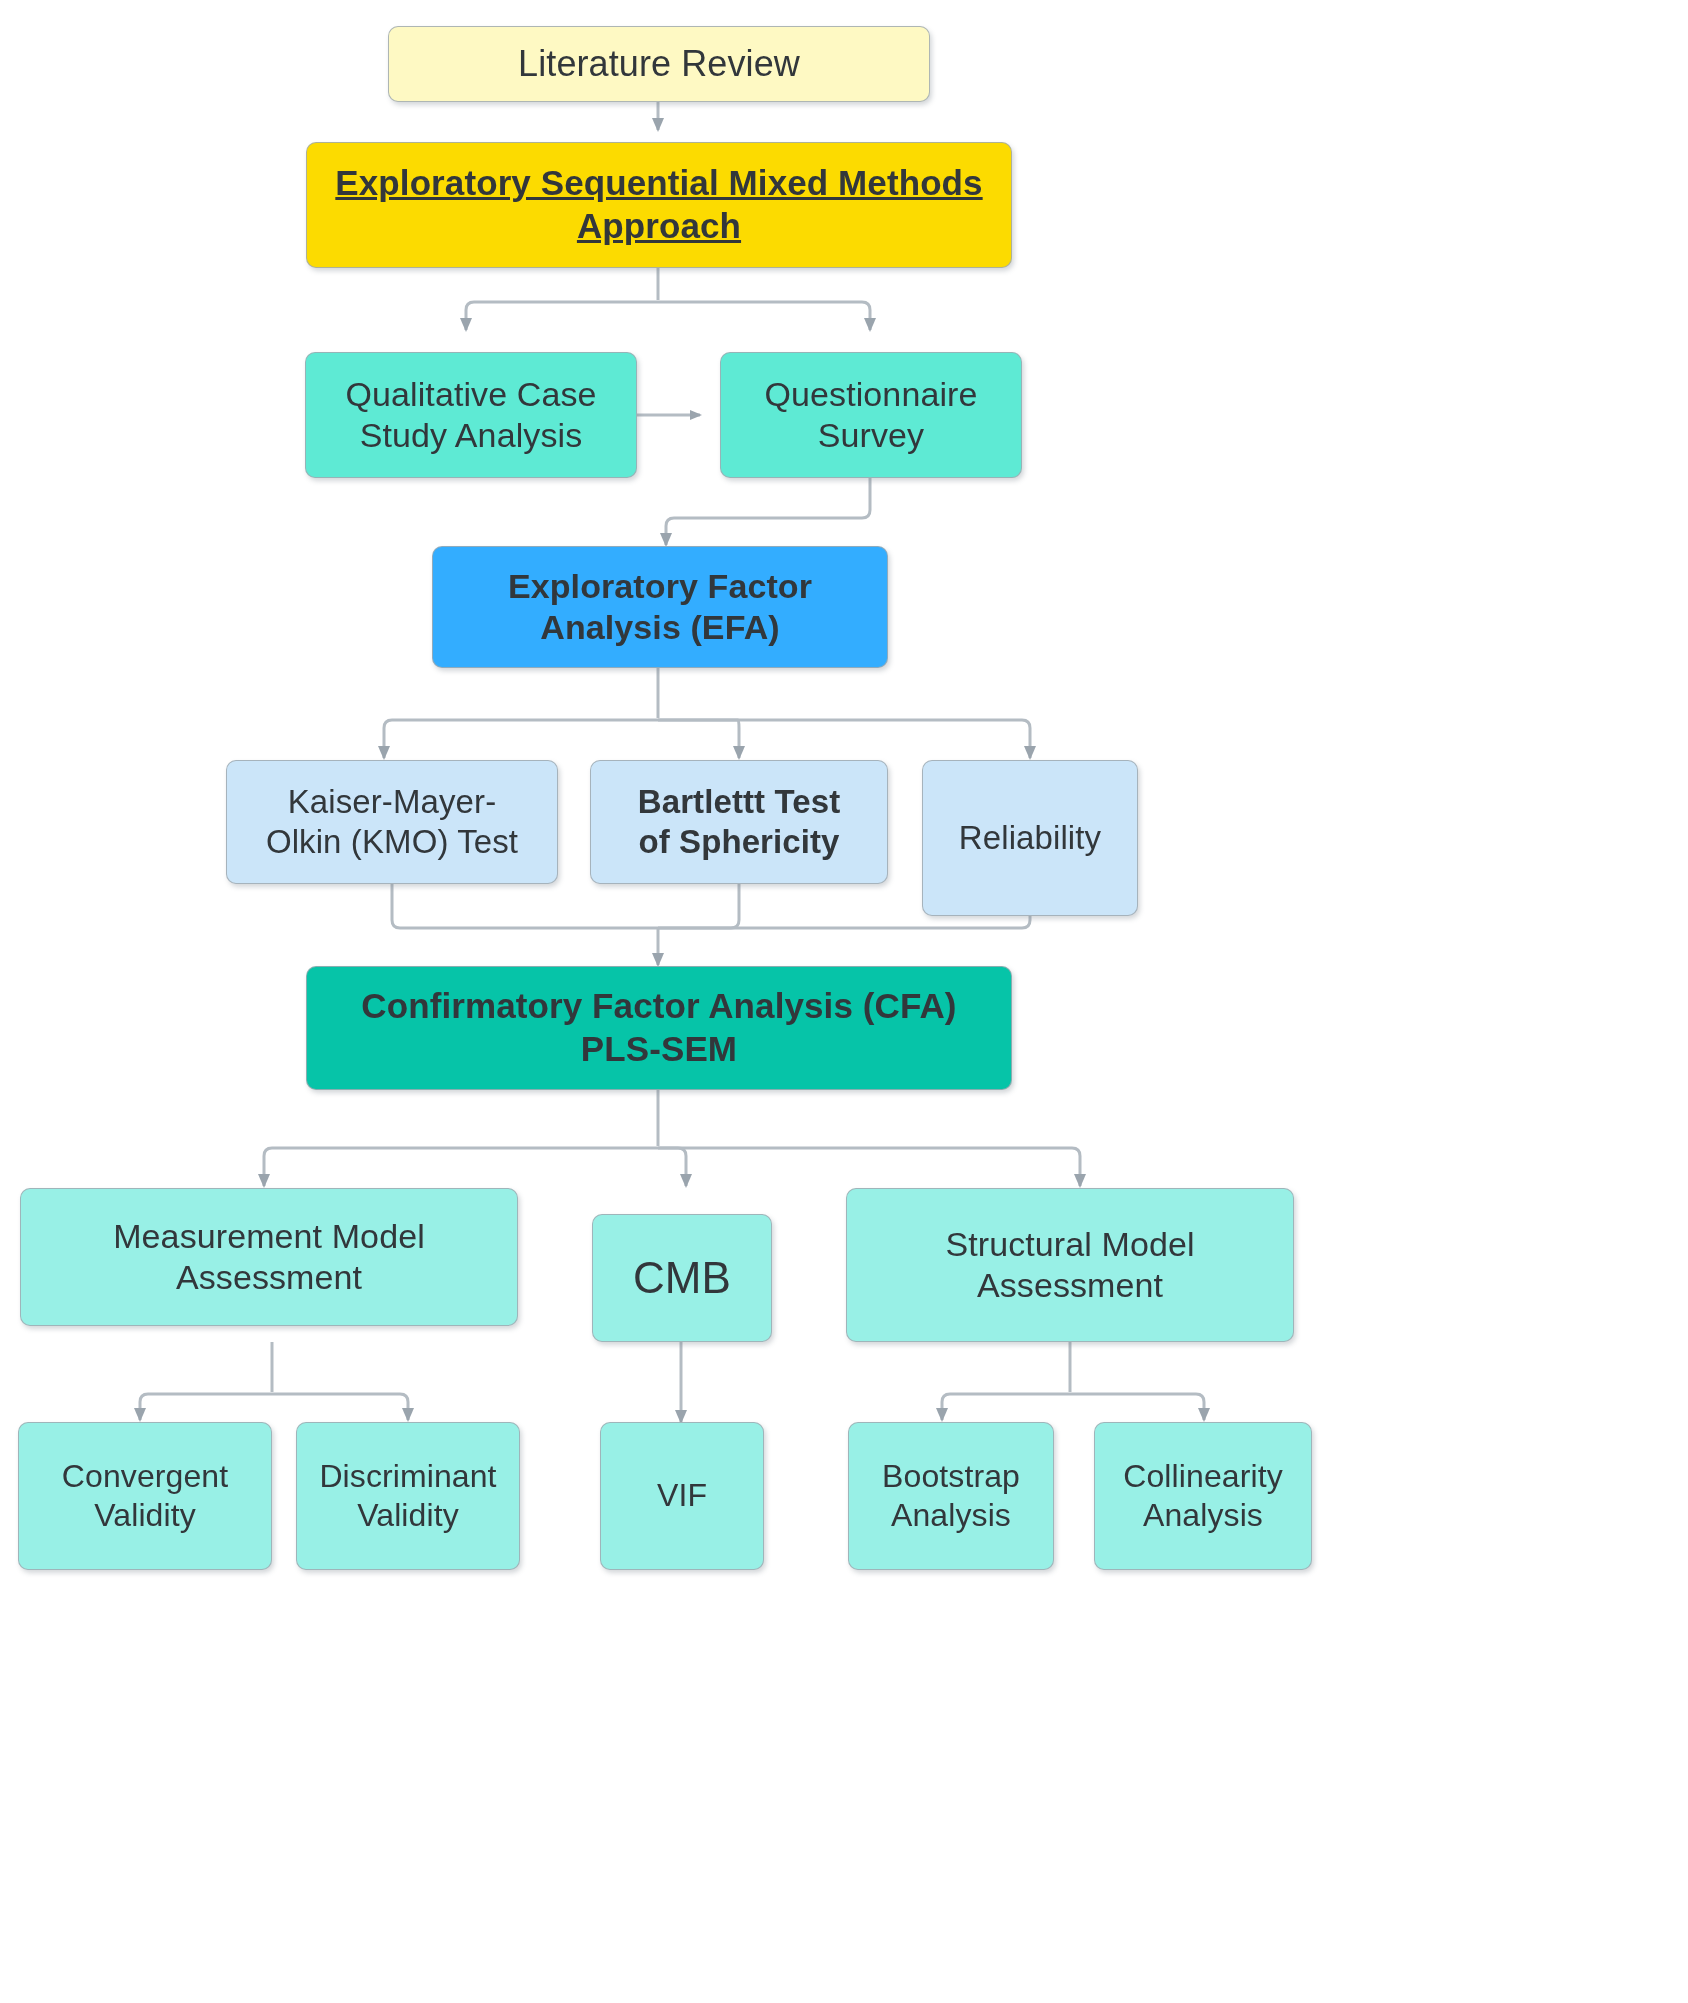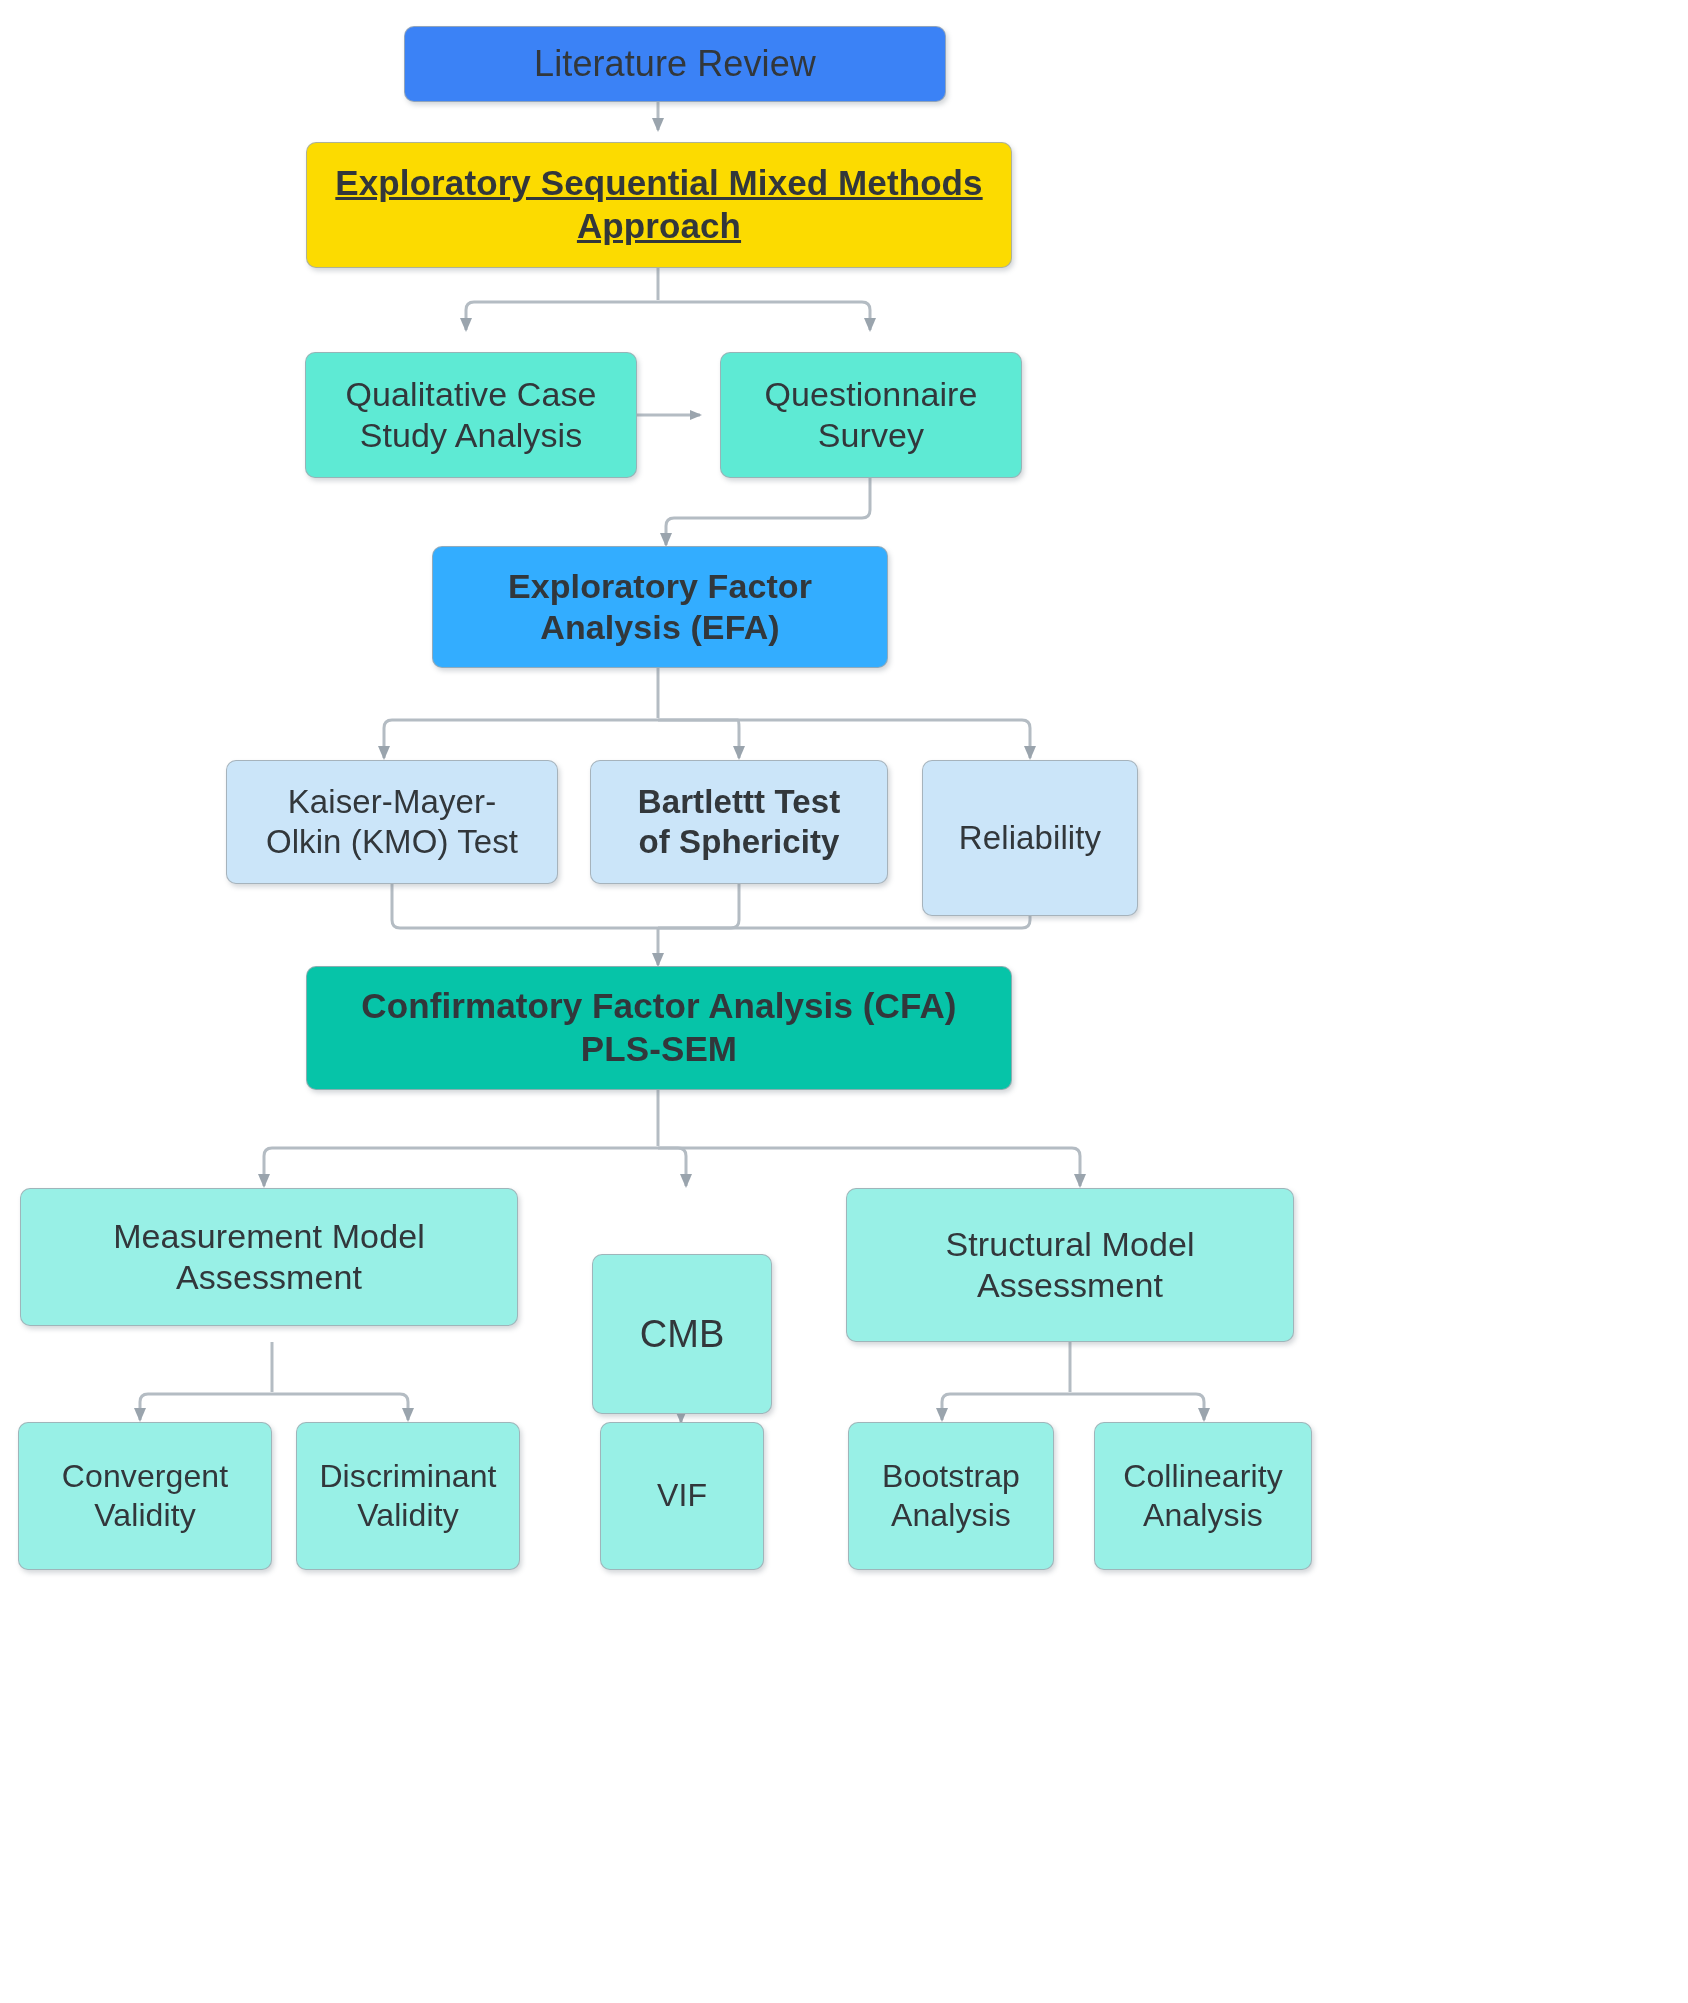--- a/index.html
+++ b/index.html
@@ -34,21 +34,21 @@
     text-align: center;
     border-radius: 10px;
     border: 1px solid rgba(160,170,178,0.85);
     box-shadow: 2px 3px 5px rgba(120,130,140,0.32);
     color: #32373b;
     line-height: 1.22;
     padding: 4px 10px;
     white-space: pre-line;
     letter-spacing: 0.1px;
   }
-  .n-lit      { background: #3b82f6; margin-left: 16px; }
+  .n-lit      { background: #fef9c3; }
   .n-approach { background: #fcdb00; }
   .n-qual     { background: #5eead4; }
   .n-efa      { background: #33adff; }
   .n-test     { background: #cbe5f9; }
   .n-cfa      { background: #06c4a8; }
   .n-assess   { background: #98f0e6; }
 </style>
 </head>
 <body>
 
@@ -123,21 +123,21 @@
 of Sphericity</div>
 
   <div class="node n-test" style="left:922px; top:760px; width:216px; height:156px; font-size:33px;">Reliability</div>
 
   <div class="node n-cfa" style="left:306px; top:966px; width:706px; height:124px; font-size:35px; font-weight:700;">Confirmatory Factor Analysis (CFA)
 PLS-SEM</div>
 
   <div class="node n-assess" style="left:20px; top:1188px; width:498px; height:138px; font-size:34px;">Measurement Model
 Assessment</div>
 
-  <div class="node n-assess" style="left:592px; top:1214px; width:180px; height:160px; font-size:38px;margin-top:40px;">CMB</div>
+  <div class="node n-assess" style="left:592px; top:1214px; width:180px; height:128px; font-size:44px;">CMB</div>
 
   <div class="node n-assess" style="left:846px; top:1188px; width:448px; height:154px; font-size:34px;">Structural Model
 Assessment</div>
 
   <div class="node n-assess" style="left:18px; top:1422px; width:254px; height:148px; font-size:32px;">Convergent
 Validity</div>
 
   <div class="node n-assess" style="left:296px; top:1422px; width:224px; height:148px; font-size:32px;">Discriminant
 Validity</div>
 

